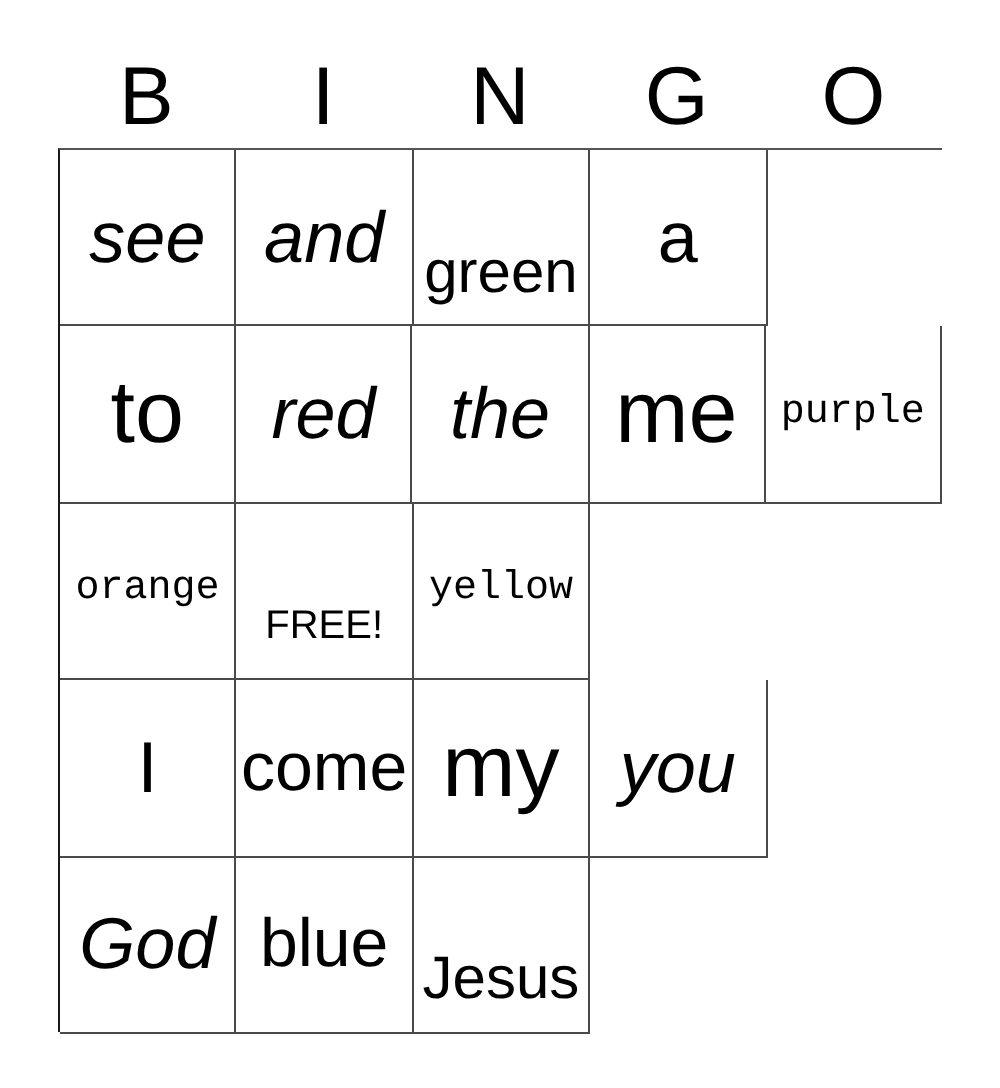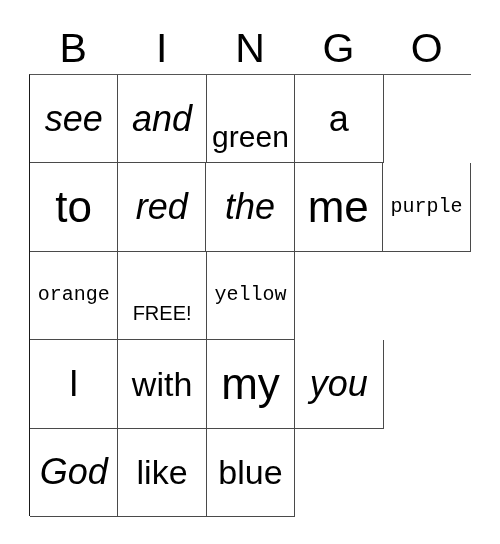--- a/index.html
+++ b/index.html
@@ -150,36 +150,36 @@
       <div class="cell">
           <span class="cell-text len-6">yellow</span>
         </div>
     </div>
 
     <div class="grid-row">
       <div class="cell">
           <span class="cell-text len-1">I</span>
         </div>
       <div class="cell">
-          <span class="cell-text len-4">with</span>
+          <span class="cell-text len-4">come</span>
         </div>
       <div class="cell">
           <span class="cell-text len-2">my</span>
         </div>
       <div class="cell">
           <span class="cell-text len-3">you</span>
         </div>
     </div>
 
     <div class="grid-row">
       <div class="cell">
           <span class="cell-text len-3">God</span>
         </div>
       <div class="cell">
-          <span class="cell-text len-4">like</span>
+          <span class="cell-text len-4">blue</span>
         </div>
       <div class="cell">
-          <span class="cell-text len-4">blue</span>
+          <span class="cell-text len-5">Jesus</span>
         </div>
     </div>
 
   </div>
 </div>
 
 </body></html>

